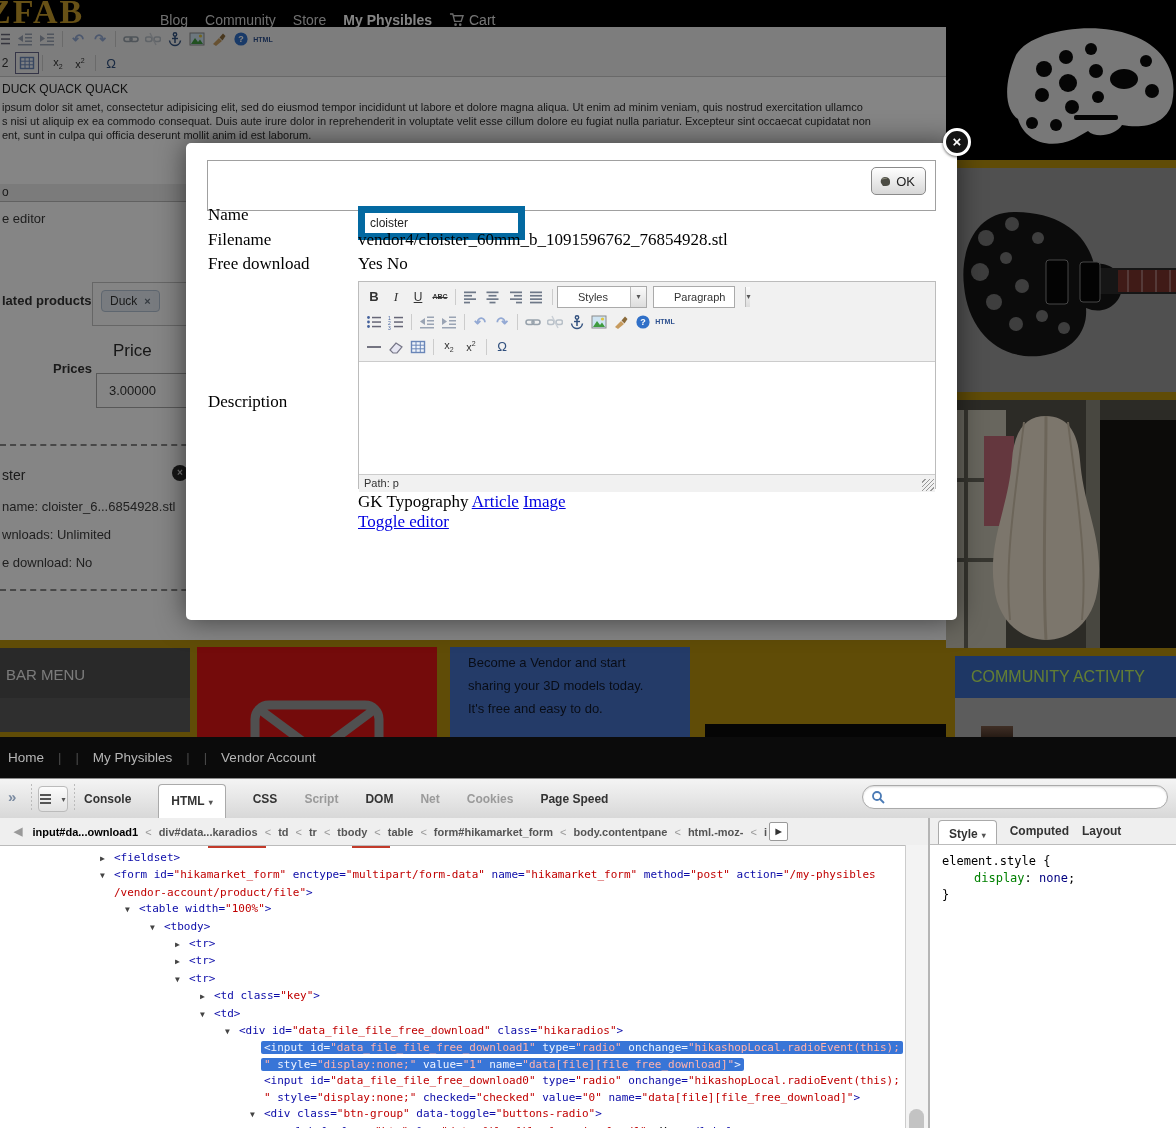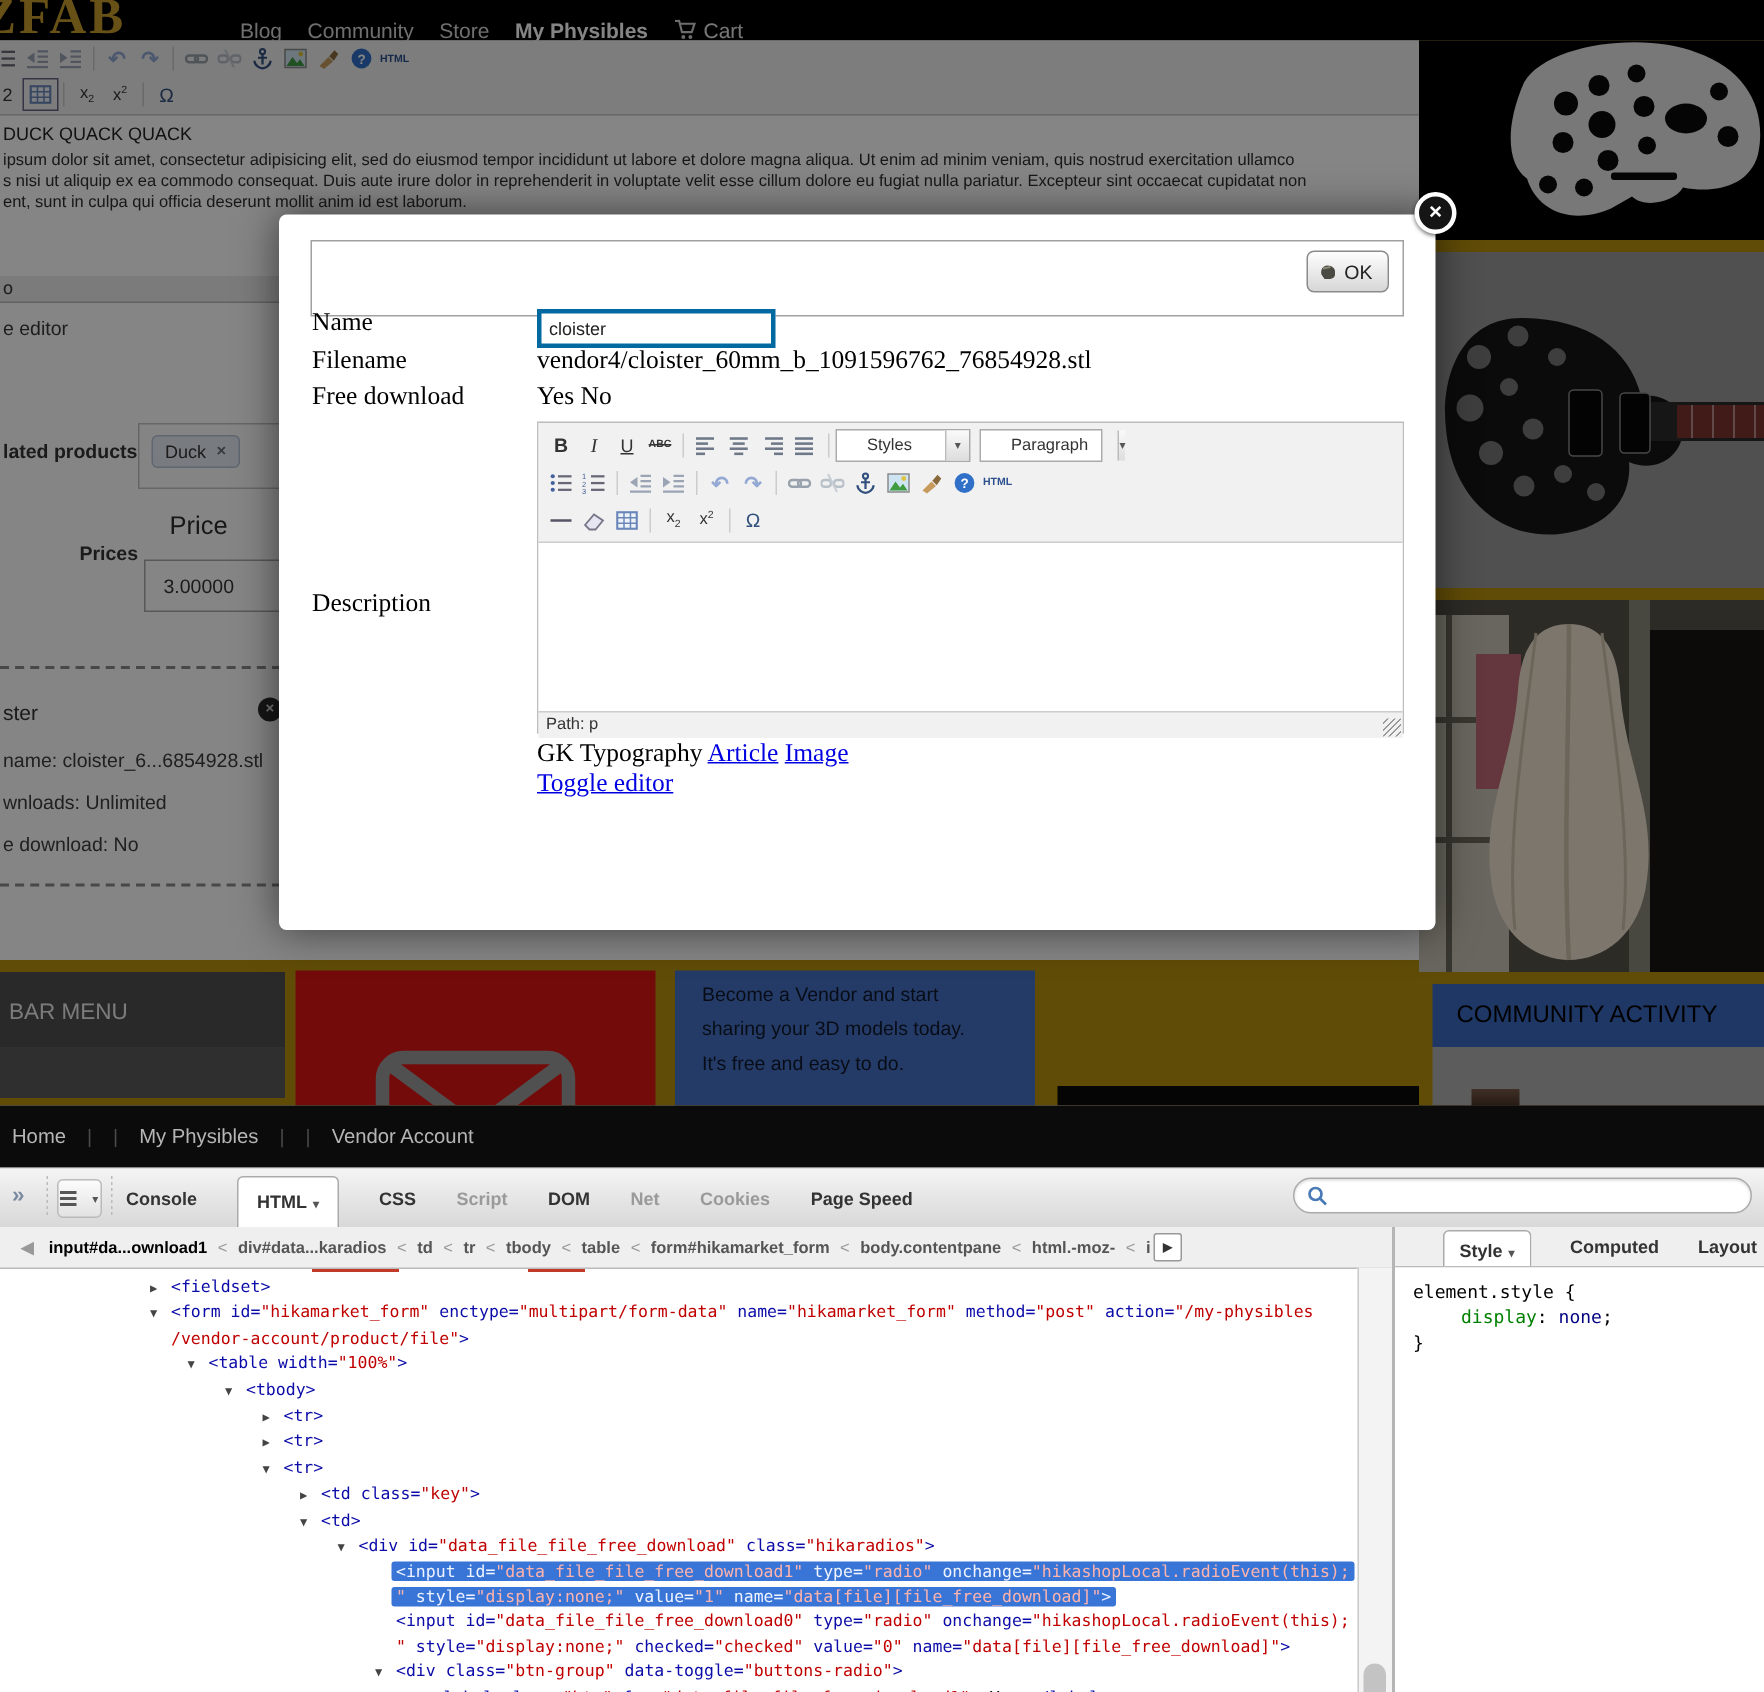--- a/index.html
+++ b/index.html
@@ -49,41 +49,41 @@
   #bg-search-input{position:absolute;left:16px;top:16px;width:180px;height:28px;background:#8e8e8e;border:1px solid #bbb;
                    font-size:13px;color:#e0e0e0;line-height:28px;padding-left:14px;}
   #blackbox{position:absolute;left:705px;top:84px;width:243px;height:13px;background:#0a0a0a;}
   
   #rightcol{position:absolute;left:946px;top:27px;width:230px;height:710px;background:#b8920e;}
   .rc-panel{position:absolute;left:0;width:230px;overflow:hidden;}
   #skull-panel{top:0;height:133px;background:#000;}
   #guitar-panel{top:141px;height:224px;background:#9a9a9a;}
   #vase-panel{top:373px;height:248px;background:#3a352f;}
   #community-bar{position:absolute;left:9px;top:629px;width:221px;height:42px;background:#3a6ac2;
-                 font-size:16px;color:#000000;line-height:42px;padding-left:16px;box-sizing:border-box;}
+                 font-size:16px;color:#bef264;line-height:42px;padding-left:16px;box-sizing:border-box;}
   #community-panel{position:absolute;left:9px;top:671px;width:221px;height:39px;background:#b0b0b0;}
   #community-avatar{position:absolute;left:26px;top:28px;width:32px;height:11px;
                     background:linear-gradient(#7a5a48,#4a3428);}
   
   #footerbar{position:absolute;left:0;top:737px;width:1176px;height:41px;background:#0b0b0b;
              display:flex;align-items:center;gap:14px;padding-left:8px;box-sizing:border-box;}
   #footerbar .crumb{color:#b5b5b5;font-size:13.5px;}
   #footerbar .pipe{color:#4a4a4a;font-size:13px;}
   
   #modal{position:absolute;left:186px;top:143px;width:771px;height:477px;background:#fff;border-radius:5px;
          box-shadow:0 0 28px rgba(0,0,0,.55);}
   #modal-close{position:absolute;left:757px;top:-15px;width:22px;height:22px;border-radius:50%;background:#151515;
                border:3px solid #fff;box-shadow:0 1px 3px rgba(0,0,0,.6);color:#fff;font-size:15px;font-weight:bold;
                text-align:center;line-height:21px;}
   #ok-box{position:absolute;left:21px;top:17px;width:727px;height:49px;border:1px solid #a0a0a0;}
   #ok-btn{position:absolute;right:9px;top:6px;height:26px;padding:0 10px 0 7px;border:1px solid #8a8a8a;border-radius:5px;
           background:linear-gradient(#fefefe,#d7d7d7);font-size:13px;color:#222;display:flex;align-items:center;gap:4px;}
   .m-label{position:absolute;left:22px;font-family:"Liberation Serif",serif;font-size:17px;color:#000;}
   .m-value{position:absolute;left:172px;font-family:"Liberation Serif",serif;font-size:17px;color:#000;}
-  #name-input{position:absolute;left:172px;top:63px;width:148px;height:20px;border:3px solid #0369a1;
+  #name-input{position:absolute;left:172px;top:63px;width:148px;height:20px;border:7px solid #0369a1;
               font-size:12px;color:#222;padding-left:5px;line-height:20px;background:#fff;}
   
   #editor{position:absolute;left:172px;top:138px;width:578px;height:208px;border:1px solid #bcbcbc;box-sizing:border-box;}
   #ed-toolbar{background:#f1f1f1;border-bottom:1px solid #ccc;padding:2px 0 2px 4px;}
   .tb-row{display:flex;align-items:center;height:25px;}
   .tb-icon{width:22px;height:20px;display:inline-flex;align-items:center;justify-content:center;font-size:12px;color:#444;}
   .tb-sep{width:1px;height:16px;background:#ccc;margin:0 4px;}
   .tb-select{height:20px;border:1px solid #aaa;background:#fff;display:inline-flex;align-items:center;
              font-size:11px;color:#333;margin-right:6px;}
   .tb-select .lbl{padding:0 20px;flex:1;}
@@ -116,21 +116,21 @@
              background:#fff;box-shadow:inset 0 1px 2px rgba(0,0,0,.15);display:flex;align-items:center;padding-left:8px;box-sizing:border-box;}
   #fb-crumbrow{position:absolute;left:0;top:39px;width:928px;height:27px;background:#efefef;border-bottom:1px solid #bbb;
                display:flex;align-items:center;font-size:11px;font-weight:bold;overflow:hidden;}
   #fb-backarrow{color:#999;font-size:11px;margin:0 10px 0 14px;}
   .crumb-seg{color:#555;white-space:nowrap;}
   .crumb-seg.first{color:#000;}
   .crumb-lt{color:#999;margin:0 7px;font-weight:normal;}
   #crumb-scroll{width:17px;height:17px;border:1px solid #999;background:#fff;border-radius:2px;
                 font-size:8px;color:#333;display:flex;align-items:center;justify-content:center;margin-left:2px;}
   #fb-sidetabs{position:absolute;left:930px;top:39px;width:246px;height:27px;background:#efefef;border-bottom:1px solid #bbb;
-               display:flex;align-items:center;gap:26px;padding-left:32px;box-sizing:border-box;overflow:hidden;}
+               display:flex;align-items:center;gap:13px;padding-left:8px;box-sizing:border-box;overflow:hidden;}
   .side-tab{font-size:12px;font-weight:bold;color:#333;white-space:nowrap;}
   .side-tab.active{background:#fff;border:1px solid #aaa;border-bottom:none;border-radius:4px 4px 0 0;
                    padding:6px 10px 5px 10px;margin-top:4px;}
   #fb-tree{position:absolute;left:0;top:66px;width:905px;height:284px;overflow:hidden;
            font-family:"DejaVu Sans Mono",monospace;font-size:11px;line-height:16.4px;padding-top:5px;box-sizing:border-box;}
   .trow{white-space:nowrap;}
   .twisty{display:inline-block;width:14px;color:#444;font-size:8px;}
   .seg-t{color:#0b0ba8;}
   .seg-v{color:#c00000;}
   .seg-p{color:#000;}

